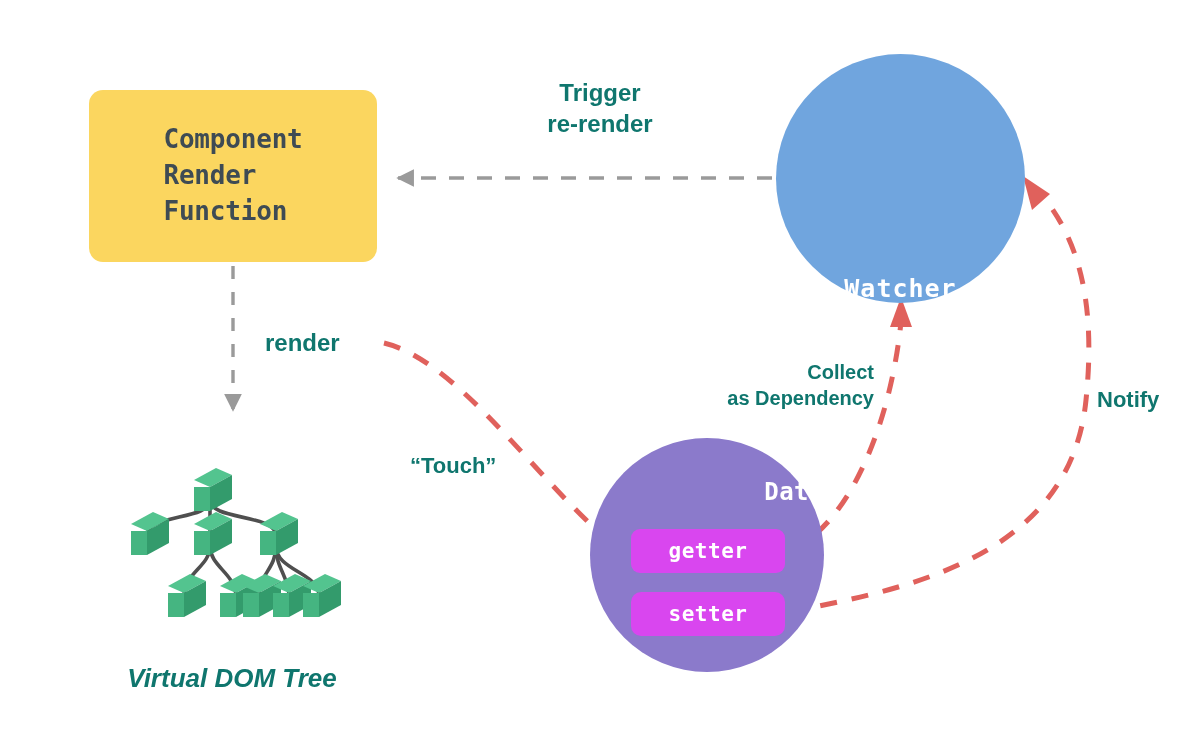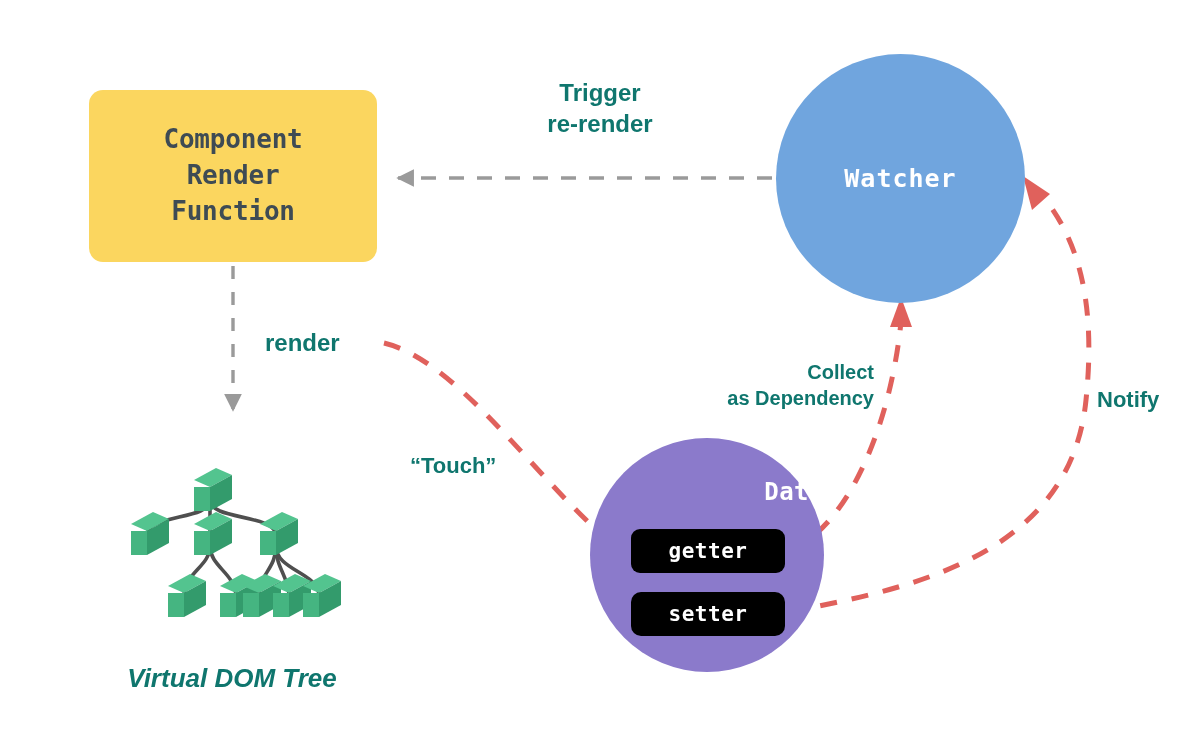--- a/index.html
+++ b/index.html
@@ -38,37 +38,37 @@
     display: flex;
     align-items: center;
     justify-content: center;
     z-index: 3;
   }
   .render-box-label {
     font-family: "DejaVu Sans Mono", monospace;
     font-size: 26px;
     font-weight: bold;
     color: #3E4B54;
-    text-align: center;
+    text-align: left;
     line-height: 1.38;
     white-space: pre-line;
     letter-spacing: -0.2px;
   }
 
   
   .watcher-circle {
     position: absolute;
     left: 776px;
     top: 54px;
     width: 249px;
     height: 249px;
     border-radius: 50%;
     background: #70A5DE;
     display: flex;
-    align-items: center;
+    align-items: flex-end;
     justify-content: center;
     z-index: 3;
   }
   .watcher-label {
     font-family: "DejaVu Sans Mono", monospace;
     font-size: 25px;
     font-weight: bold;
     color: #ffffff;
     letter-spacing: 1px;
   }
@@ -94,21 +94,21 @@
     font-size: 24px;
     font-weight: bold;
     color: #ffffff;
     letter-spacing: 0.5px;
   }
   .accessor-box {
     position: absolute;
     left: 41px;
     width: 154px;
     height: 44px;
-    background: #000000;
+    background: #d946ef;
     border-radius: 9px;
     display: flex;
     align-items: center;
     justify-content: center;
     z-index: 4;
   }
   .accessor-getter { top: 91px; }
   .accessor-setter { top: 154px; border-radius: 10px; }
   .accessor-label {
     font-family: "DejaVu Sans Mono", monospace;

